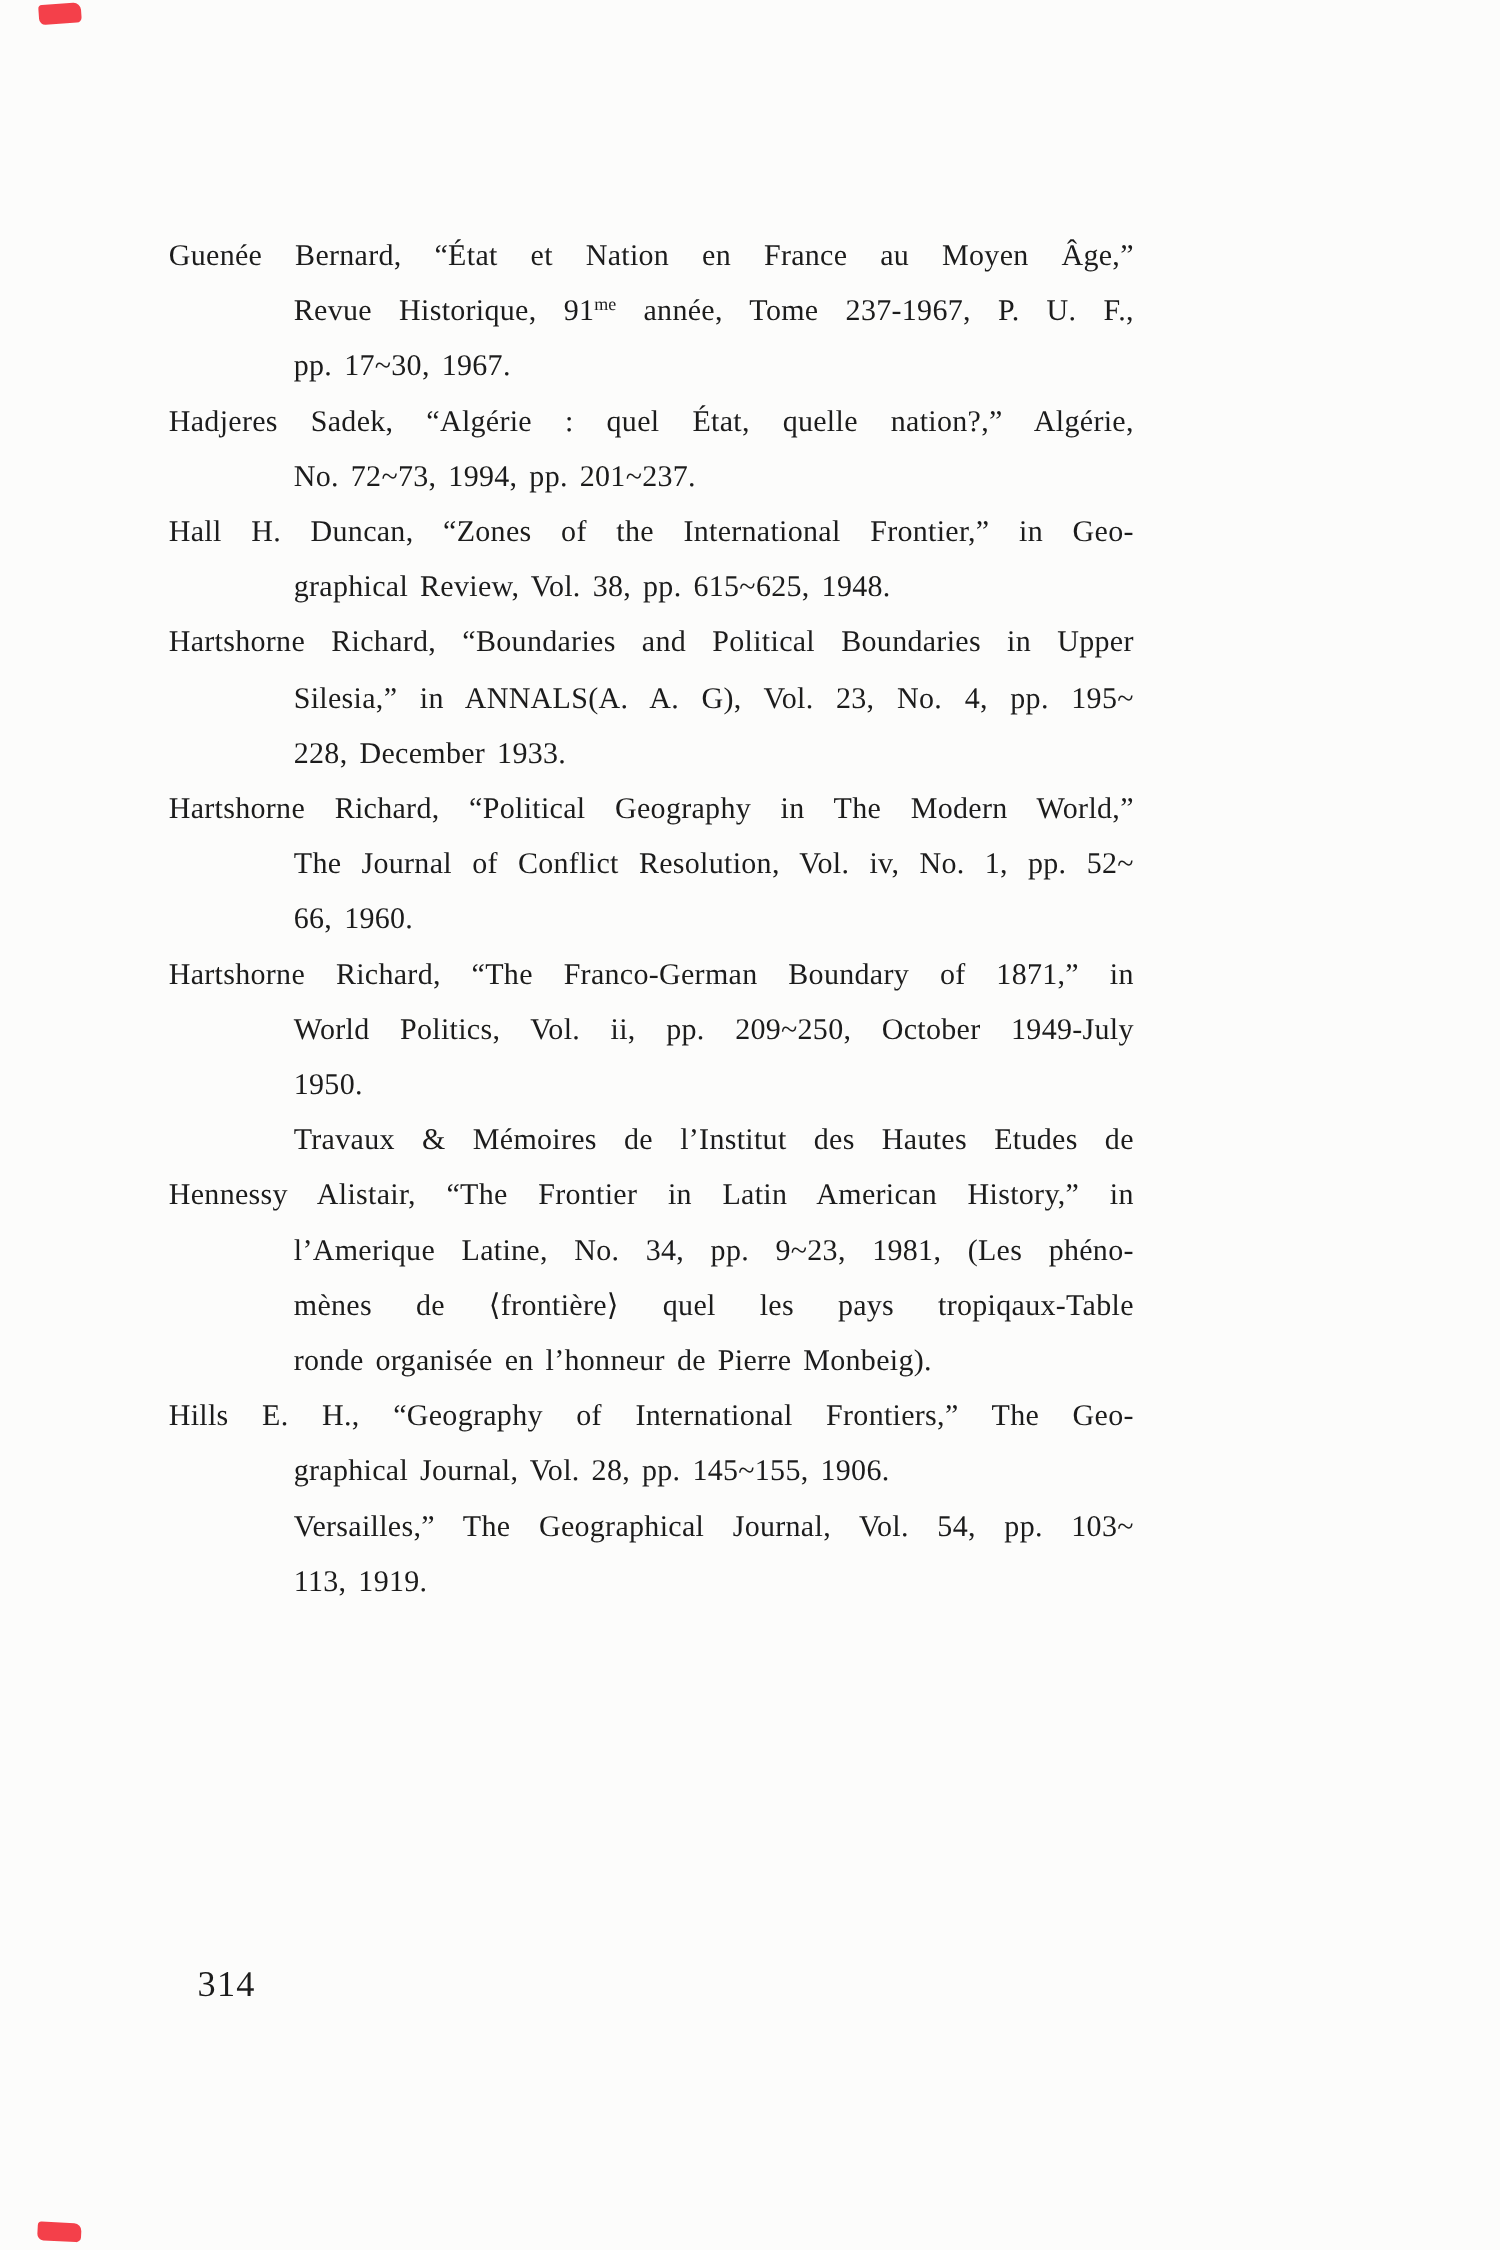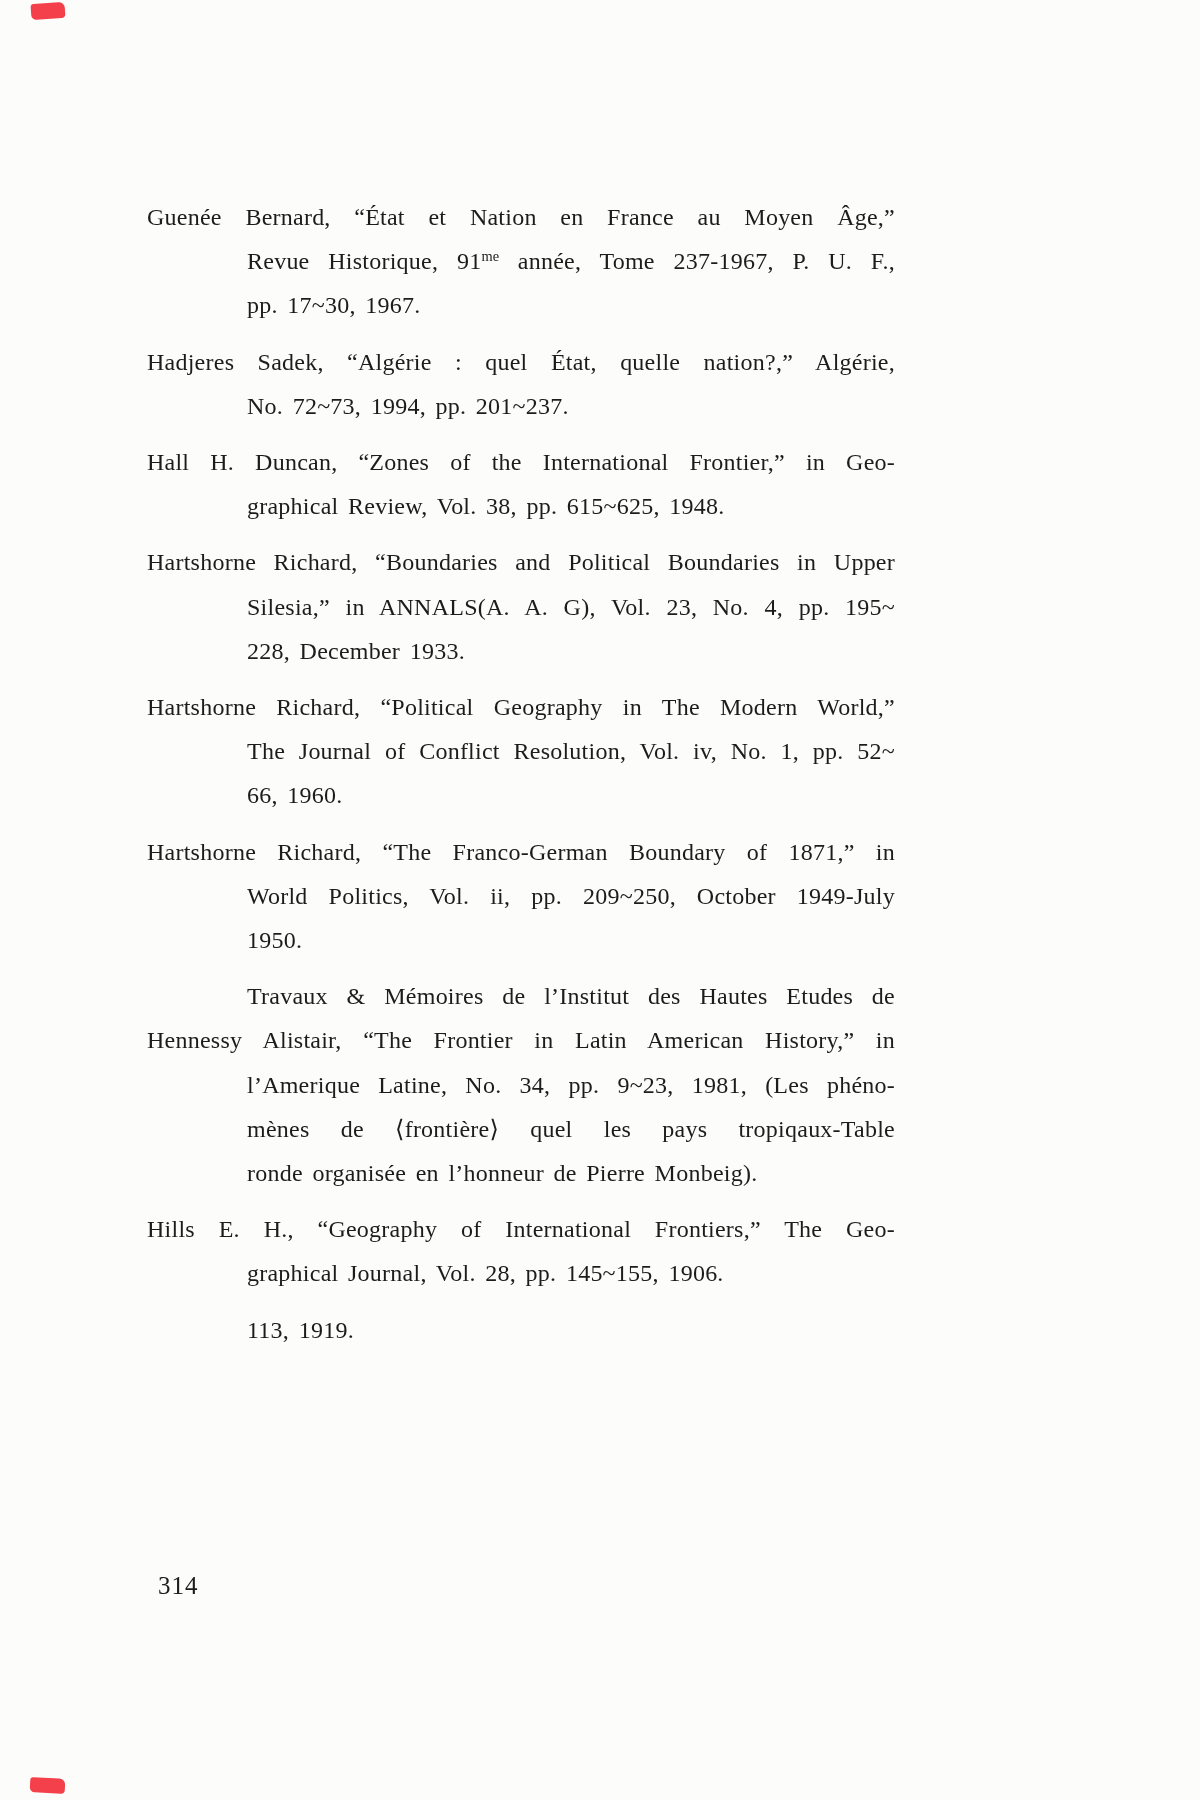--- a/index.html
+++ b/index.html
@@ -22,40 +22,40 @@
   .bibliography {
     position: absolute;
     left: 135px;
     top: 183px;
     width: 772px;
     font-size: 24px;
     line-height: 44.2px;
     word-spacing: 0.14em;
     letter-spacing: 0.01em;
   }
-  .entry { margin: 12px; }
+  .entry { margin: 0; }
   .line { white-space: normal; }
   .line.indent { padding-left: 100px; }
   .line.just {
     text-align: justify;
     text-align-last: justify;
   }
   .it { }
   sup {
     font-size: 0.6em;
     line-height: 0;
     vertical-align: 0.55em;
     letter-spacing: 0;
     font-family: Liberation Serif, serif;
   }
   .page-number {
     position: absolute;
     left: 158px;
     top: 1572px;
-    font-size: 25px;
+    font-size: 29px;
     letter-spacing: 1px;
   }
   .scan-mark {
     position: absolute;
     background: var(--mark-red, #f4404a);
     border-radius: 3px 6px 4px 5px;
   }
   .scan-mark.top {
     left: 31px;
     top: 3px;
@@ -110,18 +110,19 @@
         <div class="line just"><span>Hennessy Alistair, “The Frontier in Latin American History,” </span><span class="it">in</span></div>
         <div class="line indent just"><span class="it">l’Amerique Latine</span><span>, No. 34, pp. 9~23, 1981, (Les phéno-</span></div>
         <div class="line indent just"><span>mènes de ⟨frontière⟩ quel les pays tropiqaux-Table</span></div>
         <div class="line indent"><span>ronde organisée en l’honneur de Pierre Monbeig).</span></div>
       </div>
       <div class="entry">
         <div class="line just"><span>Hills E. H., “Geography of International Frontiers,” </span><span class="it">The Geo-</span></div>
         <div class="line indent"><span class="it">graphical Journal</span><span>, Vol. 28, pp. 145~155, 1906.</span></div>
       </div>
       <div class="entry">
+        <div class="line indent just"><span>Versailles,” </span><span class="it">The Geographical Journal</span><span>, Vol. 54, pp. 103~</span></div>
         <div class="line indent"><span>113, 1919.</span></div>
       </div>
     </div>
   <div class="page-number">314</div>
   <span class="scan-mark bottom"></span>
 </div>
 
 </body></html>

